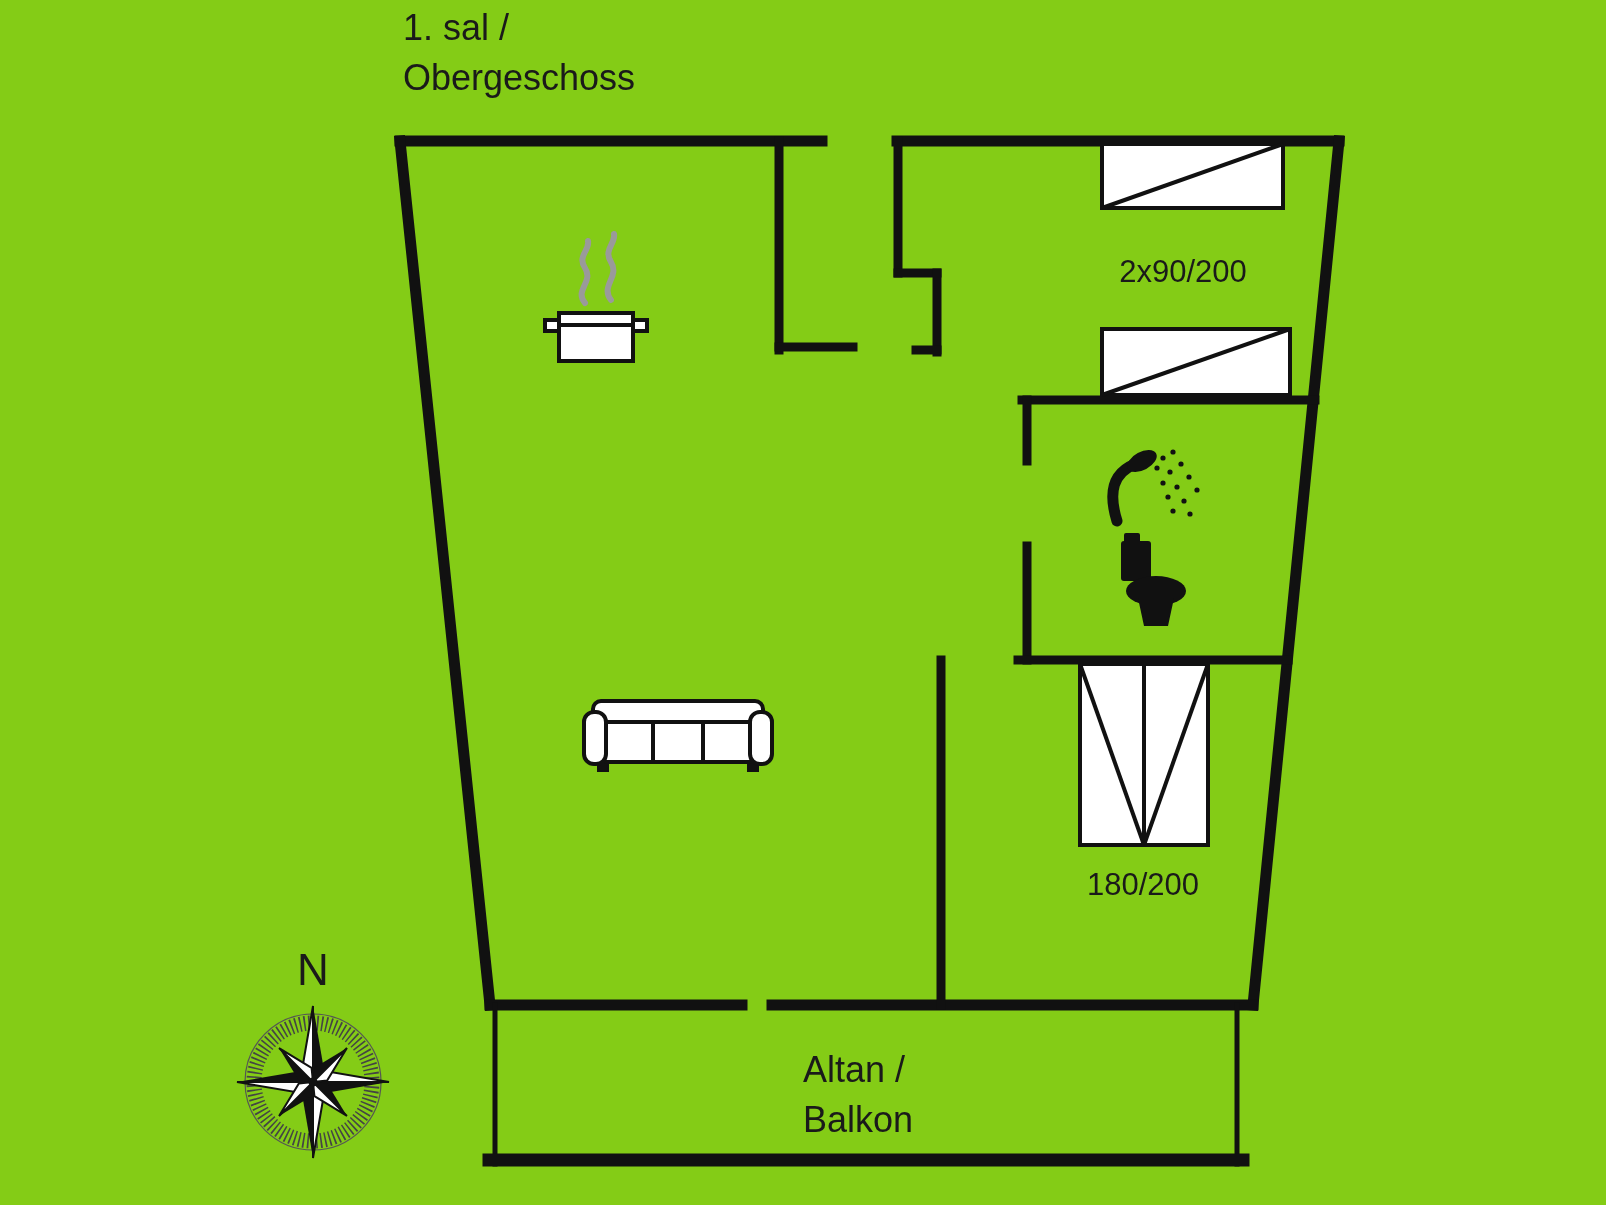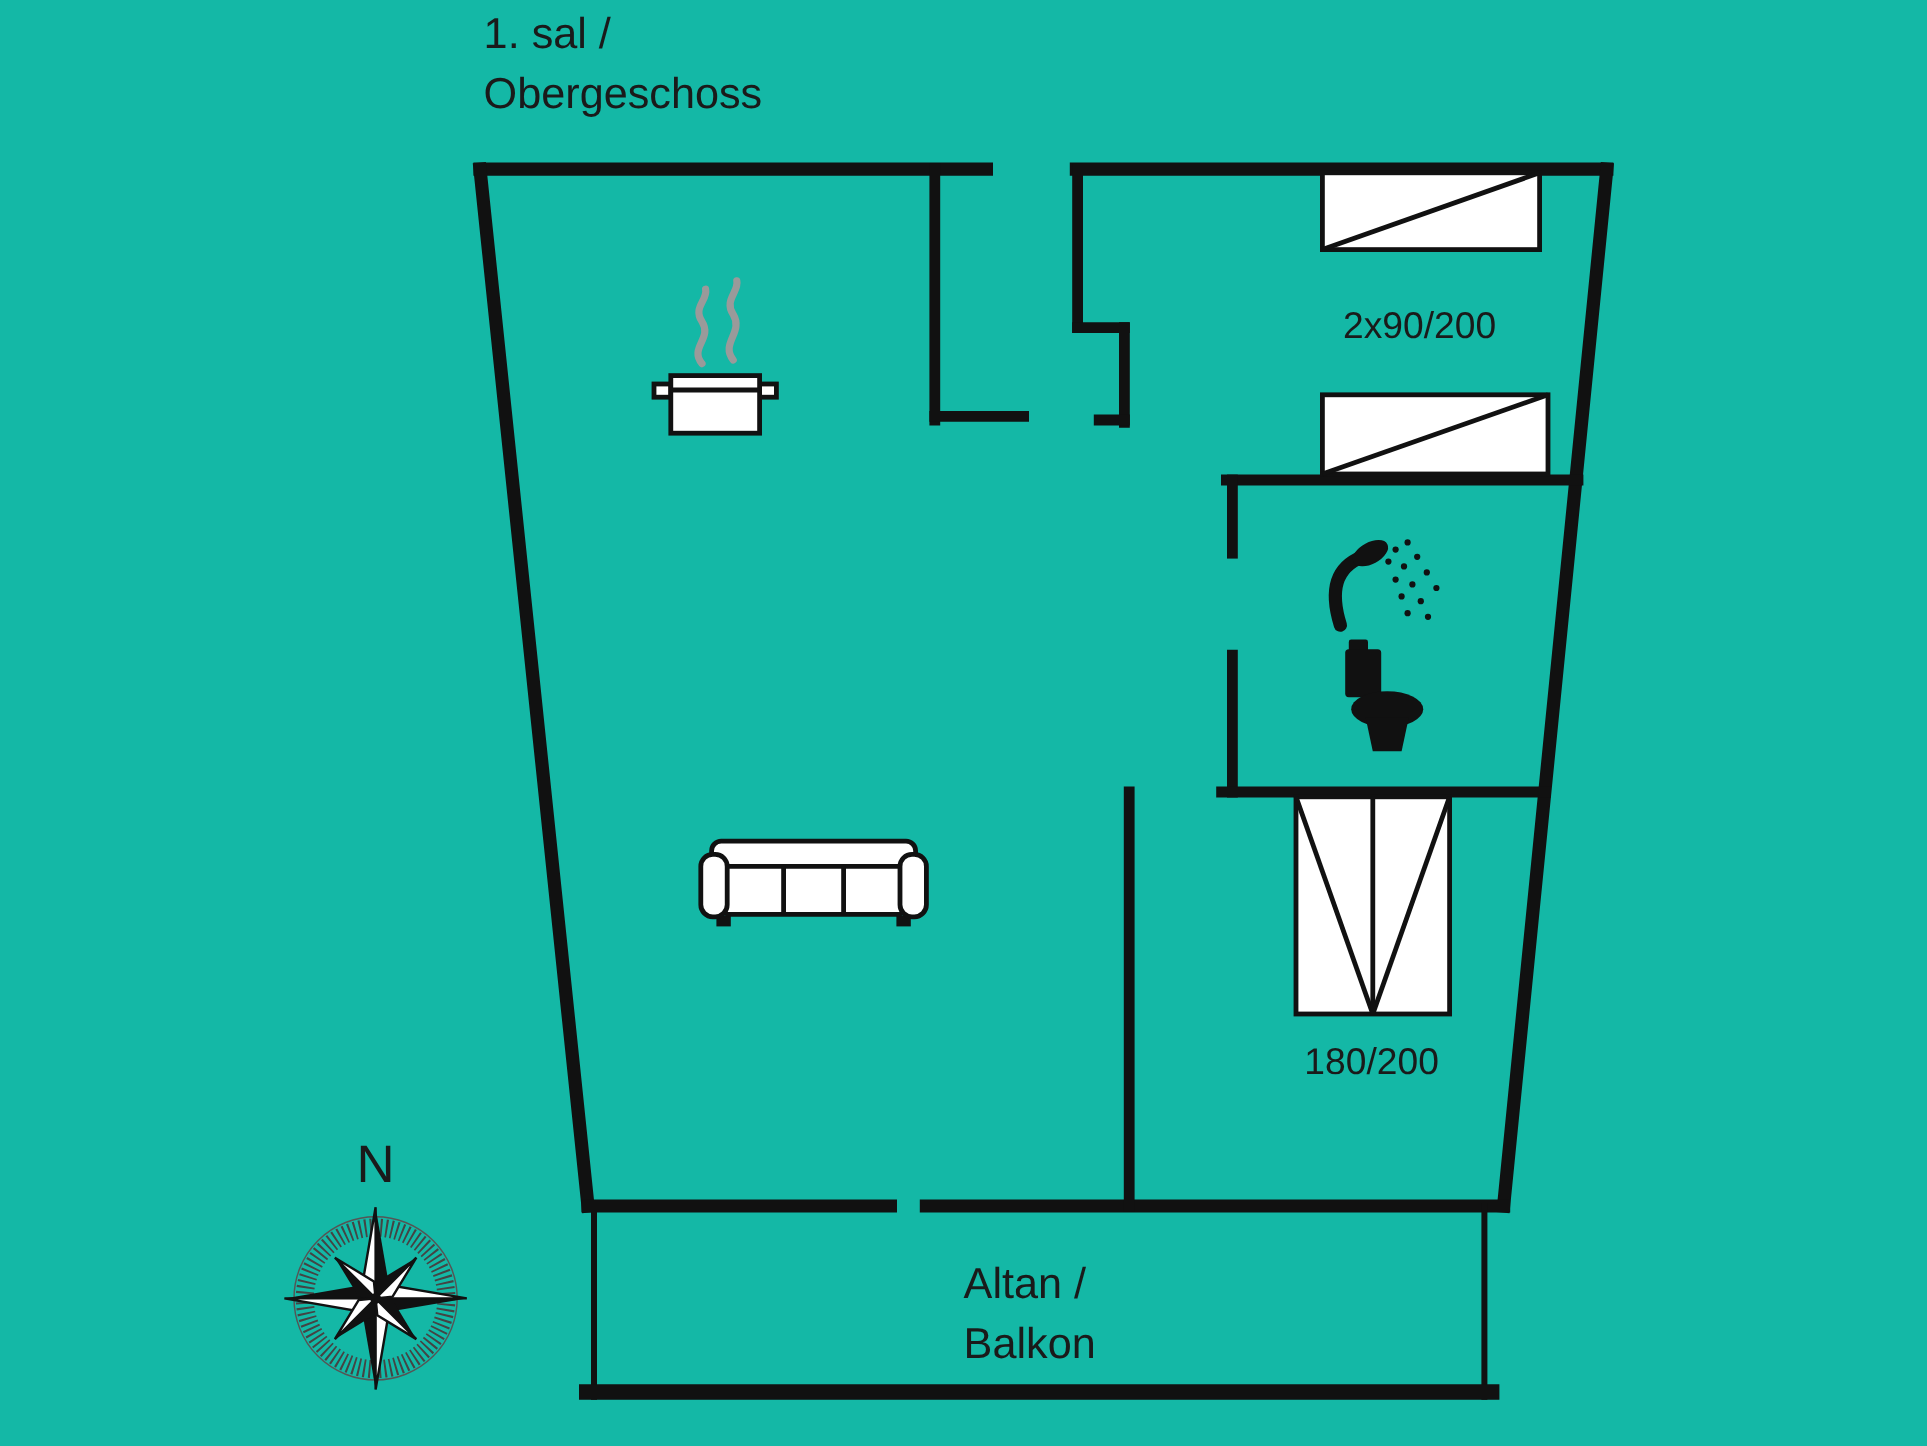--- a/index.html
+++ b/index.html
@@ -1,16 +1,16 @@
 <!DOCTYPE html>
 <html><head>
 <meta charset="utf-8">
 <style>
   html,body{margin:0;padding:0;background:#ffffff;}
-  .canvas{position:relative;width:1606px;height:1205px;background:#14b8a6;overflow:hidden;}
+  .canvas{position:relative;width:1606px;height:1205px;background:#84cc16;overflow:hidden;}
   svg{display:block;}
   text{font-family:"Liberation Sans","DejaVu Sans",sans-serif;fill:#1a1a1a;}
   .title-text{font-size:36px;}
   .label-text{font-size:31px;}
   .balcony-text{font-size:36px;}
   .north-text{font-size:44px;}
   .wall{stroke:#111;fill:none;stroke-linecap:square;}
   .w11{stroke-width:11;}
   .w9{stroke-width:9;}
   .w5{stroke-width:5;}

